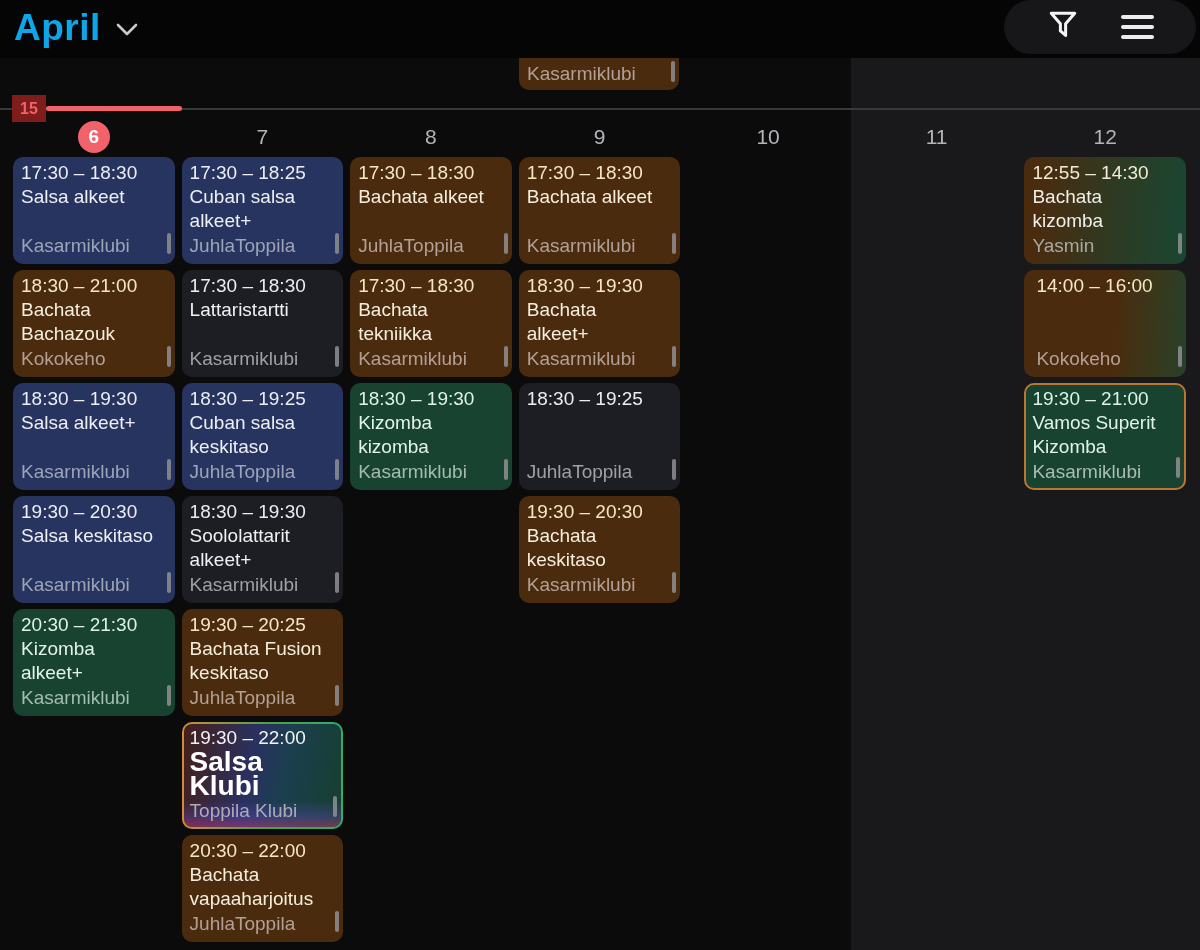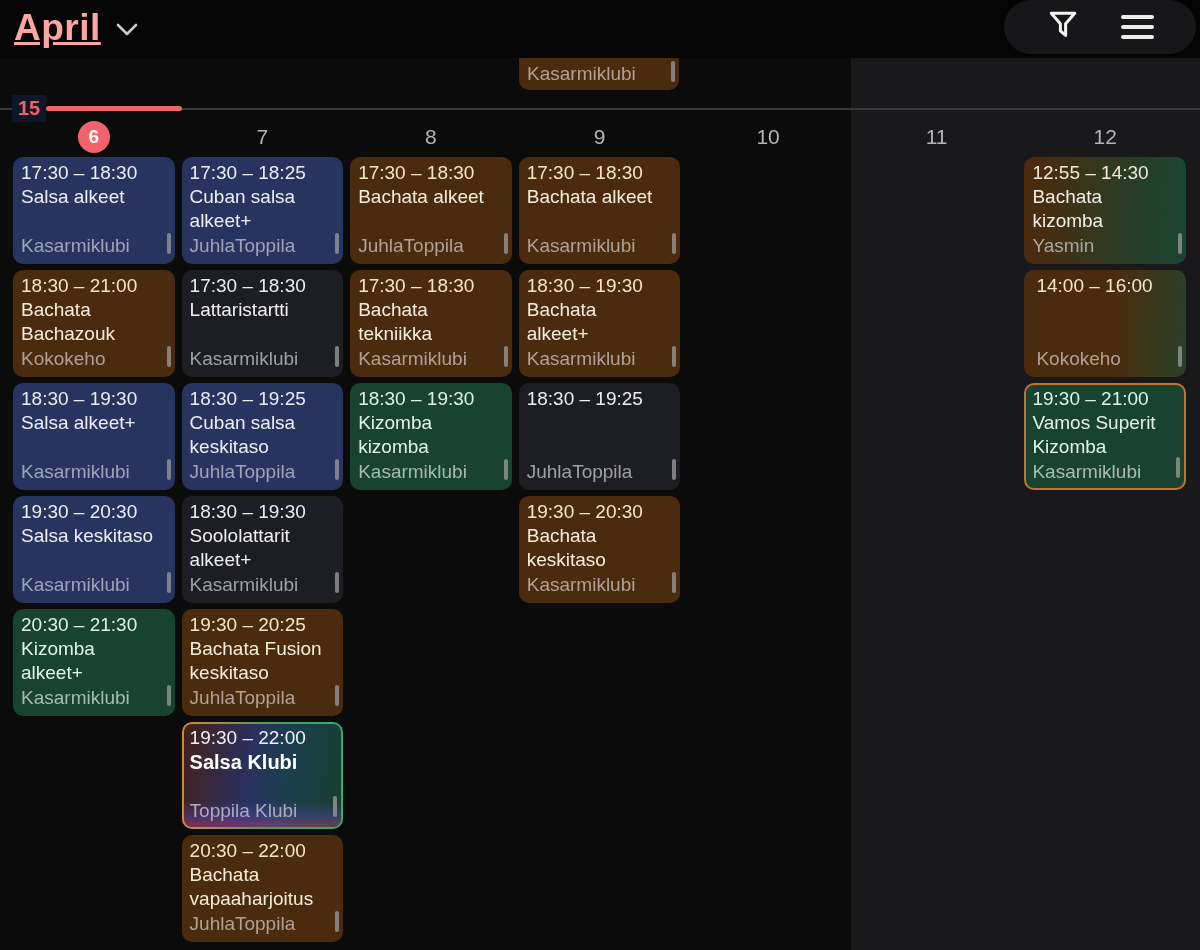--- a/index.html
+++ b/index.html
@@ -4,32 +4,32 @@
 <style>
   html,body{margin:0;padding:0;background:#000;}
   .screen{
     position:relative; width:1200px; height:950px; overflow:hidden;
     background:#0b0b0c; font-family:"Liberation Sans", sans-serif;
     -webkit-font-smoothing:antialiased;
   }
   
   .appbar{position:absolute;left:0;top:0;width:1200px;height:58px;background:#050505;z-index:30;}
   .app-title-wrap{position:absolute;left:14px;top:2px;display:flex;align-items:center;gap:14px;height:52px;cursor:pointer;}
-  .app-title{font-size:37px;font-weight:700;color:#fca5a5;letter-spacing:.5px;text-decoration:underline;}
+  .app-title{font-size:37px;font-weight:700;color:#0ea5e9;letter-spacing:.5px;}
   .chevron{margin-top:6px;}
   .icon-pill{position:absolute;right:4px;top:0;width:192px;height:54px;border-radius:27px;background:#17171a;display:flex;align-items:center;justify-content:space-evenly;}
   .burger{display:flex;flex-direction:column;gap:6px;cursor:pointer;}
   .burger span{display:block;width:33px;height:4px;background:#ededed;border-radius:2px;}
   
   .weekend-bg{position:absolute;left:851px;top:58px;width:349px;height:892px;background:#19181b;z-index:1;}
   
   .week-line{position:absolute;left:0;top:108px;width:1200px;height:2px;background:#39393b;z-index:12;}
   .week-progress{position:absolute;left:46px;top:106px;width:136px;height:5px;border-radius:3px;background:#f2626b;z-index:13;}
-  .week-badge{position:absolute;left:12px;top:95px;min-width:34px;height:27px;background:#0f172a;color:#f2626b;
-    font-size:20px;font-weight:700;display:flex;align-items:center;justify-content:center;z-index:14;}
+  .week-badge{position:absolute;left:12px;top:95px;min-width:34px;height:27px;background:#7f1d1d;color:#f2626b;
+    font-size:16px;font-weight:700;display:flex;align-items:center;justify-content:center;z-index:14;}
   
   .day-header{position:absolute;left:13px;top:118px;width:1173px;display:grid;grid-template-columns:repeat(7,1fr);column-gap:7px;z-index:12;}
   .day-cell{height:38px;display:flex;align-items:center;justify-content:center;font-size:21px;color:#b4b4b9;cursor:pointer;}
   .today-circle{width:32px;height:32px;border-radius:50%;background:#f2626b;color:#fff;font-weight:700;font-size:19px;
     display:flex;align-items:center;justify-content:center;}
   
   .overflow-ev{position:absolute;left:519px;top:44px;width:160px;height:46px;background:#4b2b0e;
     border-radius:0 0 10px 10px;display:flex;align-items:flex-end;padding:0 8px 5px;box-sizing:border-box;z-index:5;cursor:pointer;}
   .overflow-ev .loc{font-size:19px;color:#b2a095;}
   .overflow-ev .ev-dash{bottom:8px;}
@@ -57,21 +57,21 @@
   .ev-brown-green .ev-time{color:#f6e7c3;} .ev-brown-green .ev-title{color:#f6eedd;} .ev-brown-green .ev-loc{color:#b2a095;}
   .ev-green-bordered{background:#174330;border:2px solid #bb7630;padding:2px 6px 4px;}
   .ev-green-bordered .ev-time{color:#dff2e6;} .ev-green-bordered .ev-title{color:#e2f4ea;} .ev-green-bordered .ev-loc{color:#a9bdb2;}
   .ev-special{
     border:2px solid transparent;padding:2px 6px 4px;
     background:
       linear-gradient(to top, rgba(190,60,110,0.50), rgba(105,70,200,0.32) 11px, rgba(0,0,0,0) 26px) padding-box,
       linear-gradient(100deg,#45201a 0%,#2a3060 42%,#1c3e50 62%,#163f2e 100%) padding-box,
       linear-gradient(90deg,#cf8a3b,#4f9d4f 55%,#2fae6b) border-box;
   }
-  .ev-special .ev-time{color:#f2f2f4;} .ev-special .ev-title{color:#ffffff;font-weight:700;font-size:20px;}
+  .ev-special .ev-time{color:#f2f2f4;} .ev-special .ev-title{color:#ffffff;font-weight:700;font-size:28px;}
   .ev-special .ev-loc{color:#abacb4;}
 </style>
 </head>
 <body>
 
 <div class="screen">
 
   <div class="weekend-bg"></div>
 
   <div class="overflow-ev">

